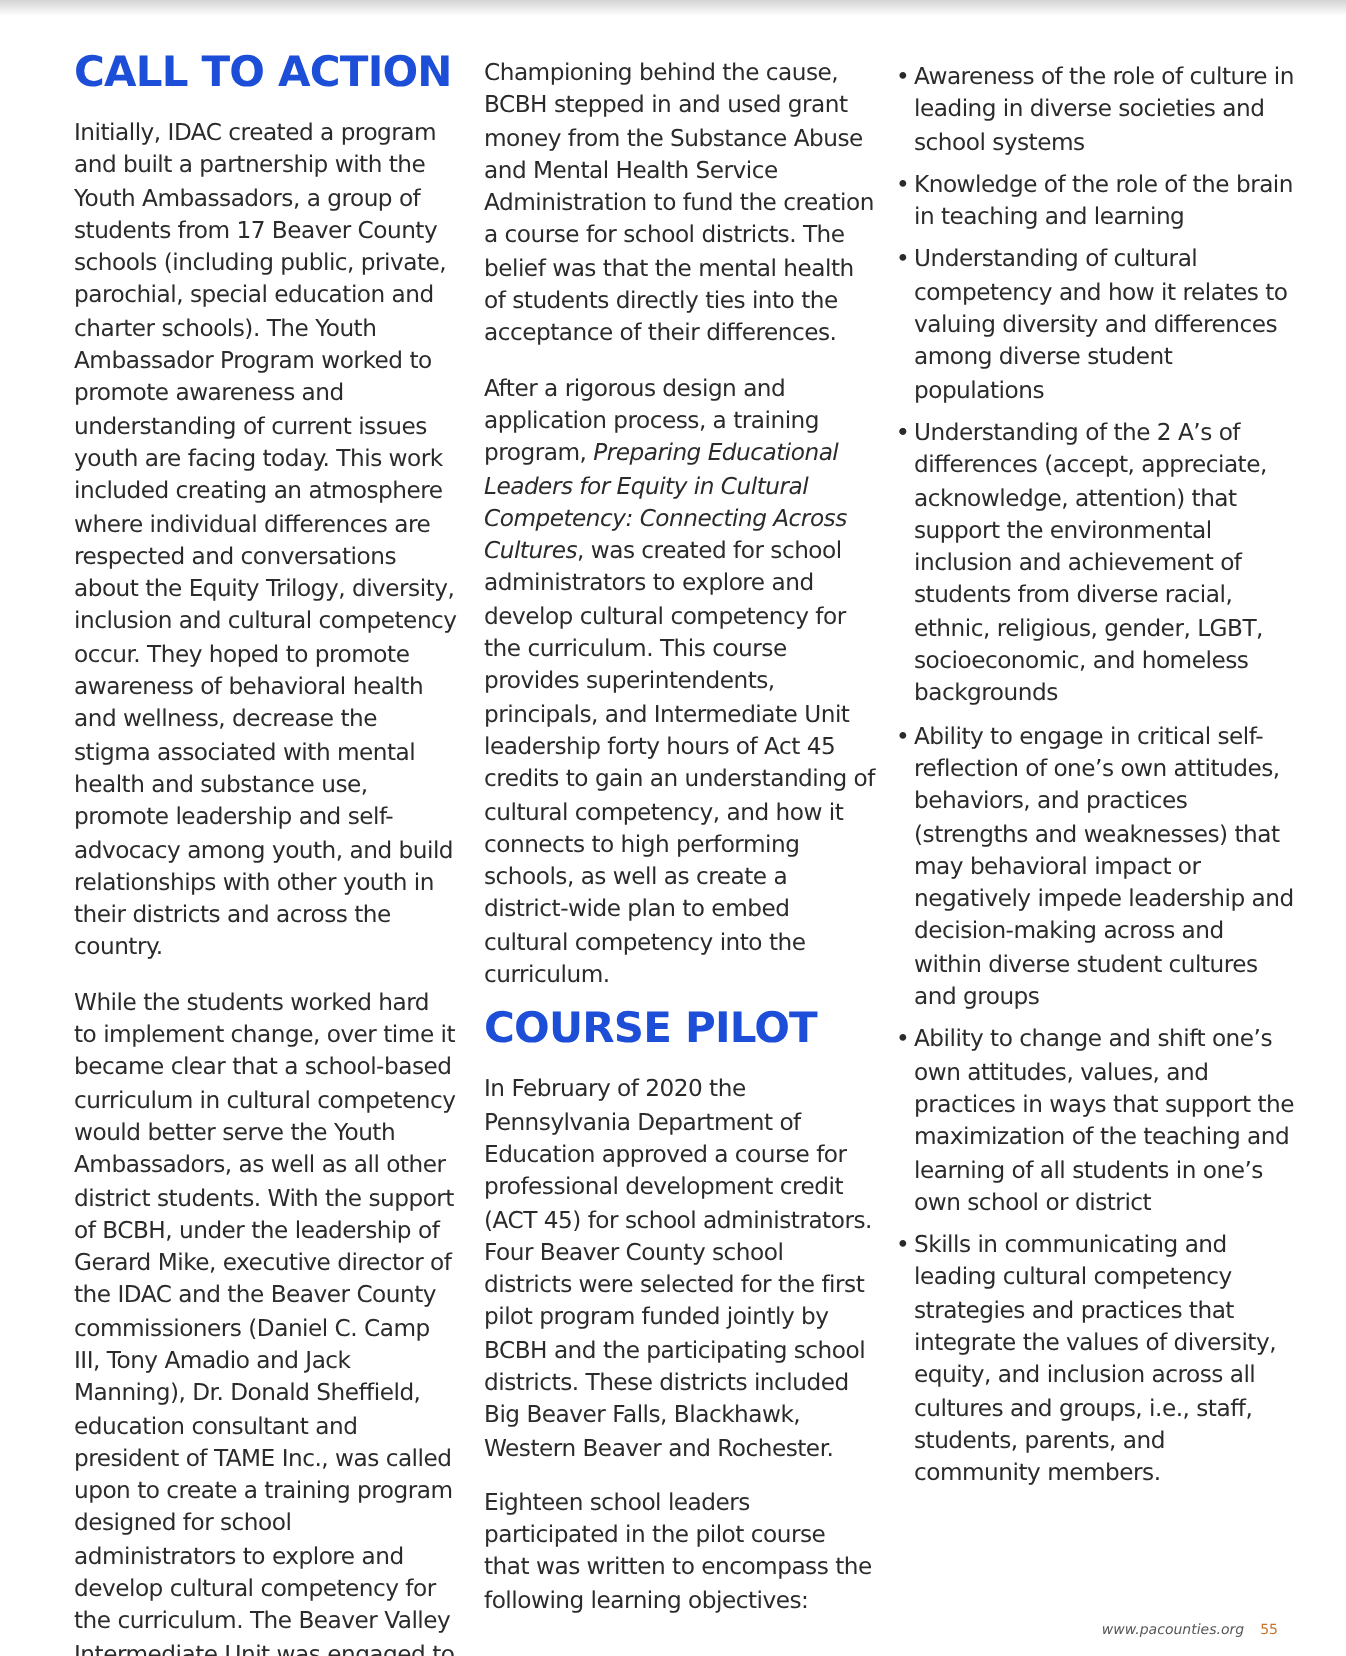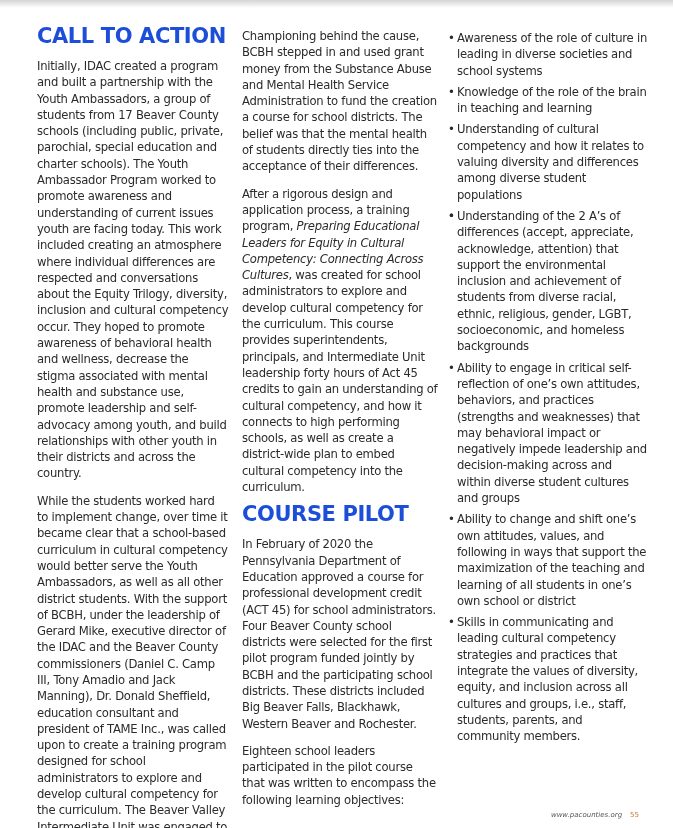--- a/index.html
+++ b/index.html
@@ -41,20 +41,20 @@
 </div>
 
 <div class="col c3">
   <ul>
     <li><span class="bullet">•</span><span>Awareness of the role of culture in leading in diverse societies and school systems</span></li>
     <li><span class="bullet">•</span><span>Knowledge of the role of the brain in teaching and learning</span></li>
     <li><span class="bullet">•</span><span>Understanding of cultural competency and how it relates to valuing diversity and differences among diverse student populations</span></li>
     <li><span class="bullet">•</span></li>
     <li><span class="bullet">•</span><span>Understanding of the 2 A’s of differences (accept, appreciate, acknowledge, attention) that support the environmental inclusion and achievement of students from diverse racial, ethnic, religious, gender, LGBT, socioeconomic, and homeless backgrounds</span></li>
     <li><span class="bullet">•</span><span>Ability to engage in critical self-reflection of one’s own attitudes, behaviors, and practices (strengths and weaknesses) that may behavioral impact or negatively impede leadership and decision-making across and within diverse student cultures and groups</span></li>
-    <li><span class="bullet">•</span><span>Ability to change and shift one’s own attitudes, values, and following in ways that support the maximization of the teaching and learning of all students in one’s own school or district</span></li>
+    <li><span class="bullet">•</span><span>Ability to change and shift one’s own attitudes, values, and practices in ways that support the maximization of the teaching and learning of all students in one’s own school or district</span></li>
     <li><span class="bullet">•</span><span>Skills in communicating and leading cultural competency strategies and practices that integrate the values of diversity, equity, and inclusion across all cultures and groups, i.e., staff, students, parents, and community members.</span></li>
   </ul>
 </div>
 
 <div class="footer">
   <span>www.pacounties.org</span><span class="pg">55</span>
 </div>
 
 </body></html>

